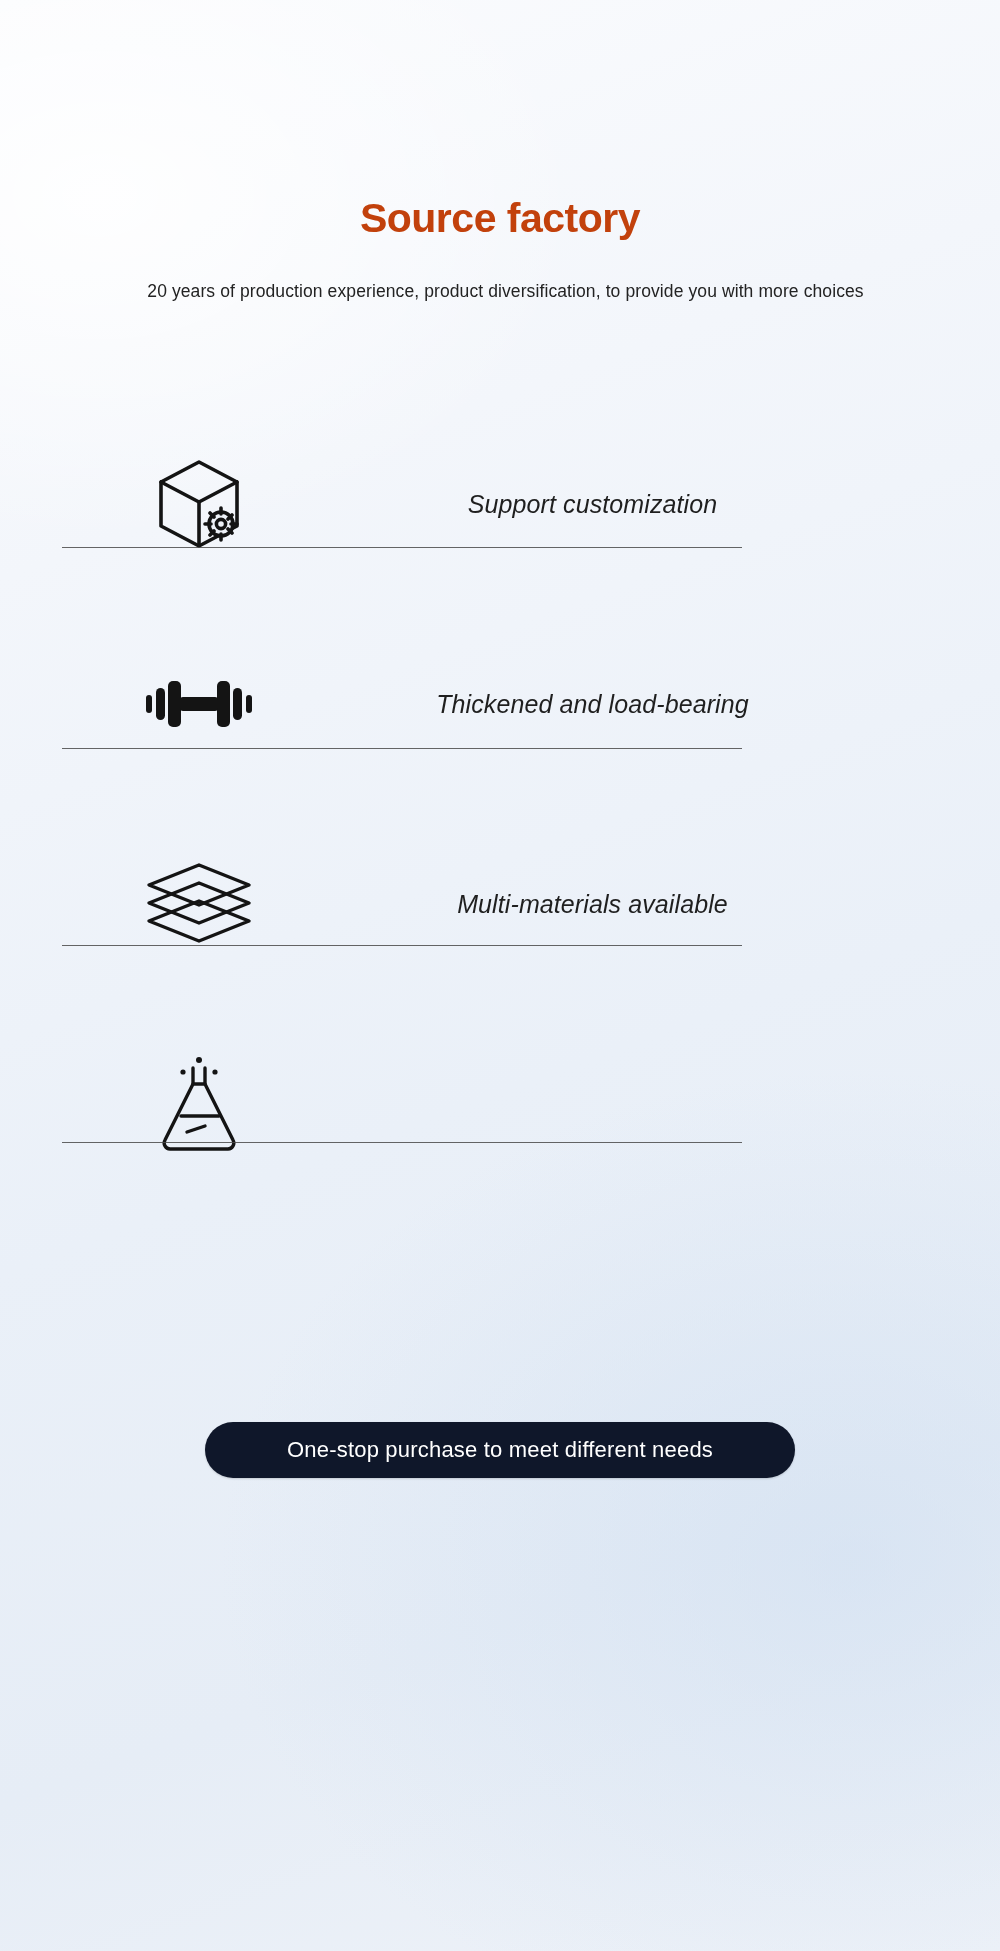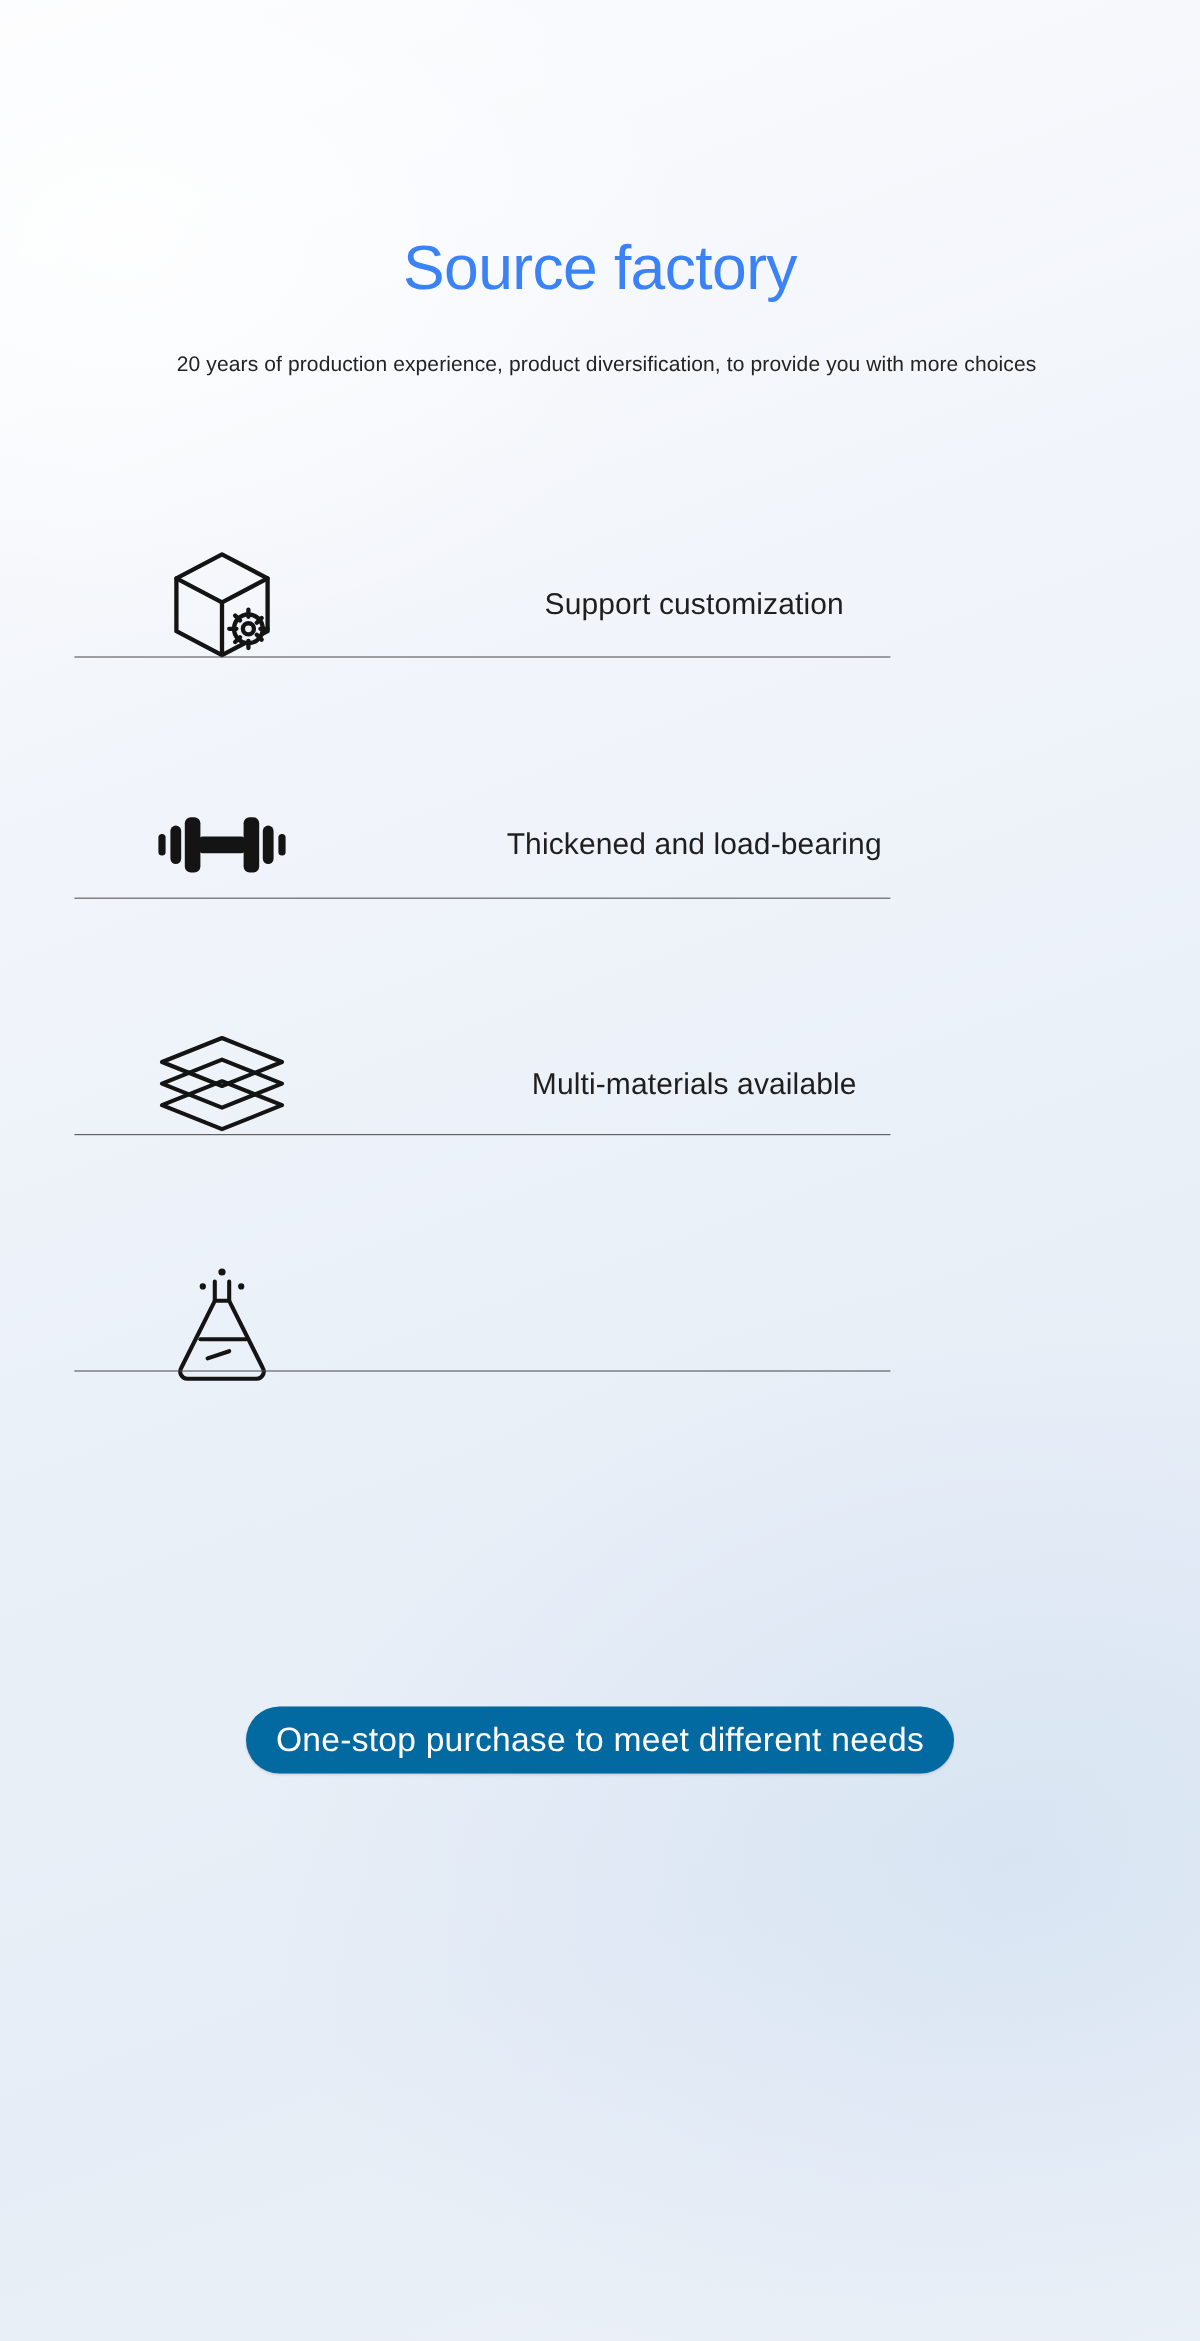--- a/index.html
+++ b/index.html
@@ -35,42 +35,43 @@
 
   .header {
     position: absolute;
     top: 196px;
     left: 0;
     width: 1000px;
     text-align: center;
   }
 
   .title {
-    font-size: 52px;
-    font-weight: 400;
+    font-size: 41px;
+    font-weight: 700;
     letter-spacing: -0.5px;
-    color: #3b82f6;
+    color: #c2410c;
     margin: 0;
     line-height: 1.1;
   }
 
   .subtitle {
     margin-top: 40px;
     font-size: 17.5px;
     color: #232323;
     letter-spacing: 0.1px;
     font-weight: 400;
     padding-left: 11px;
   }
 
   .features {
     position: absolute;
     top: 404px;
-    left: 78px;
+    left: 92px;
     width: 844px;
+    font-style: italic;
   }
 
   .feature-row {
     position: relative;
     height: 200px;
     display: flex;
     align-items: center;
   }
 
   .feature-row .icon-wrap {
@@ -112,23 +113,23 @@
     left: 0;
     width: 1000px;
     display: flex;
     justify-content: center;
   }
 
   .cta-button {
     width: 590px;
     height: 56px;
     border-radius: 28px;
-    background: #0369a1;
+    background: #0f172a;
     color: #ffffff;
-    font-size: 28px;
+    font-size: 22px;
     display: flex;
     align-items: center;
     justify-content: center;
     border: none;
     font-family: "Liberation Sans", sans-serif;
     letter-spacing: 0.2px;
     cursor: pointer;
     box-shadow: 0 1px 2px rgba(0,0,0,0.15);
   }
 

